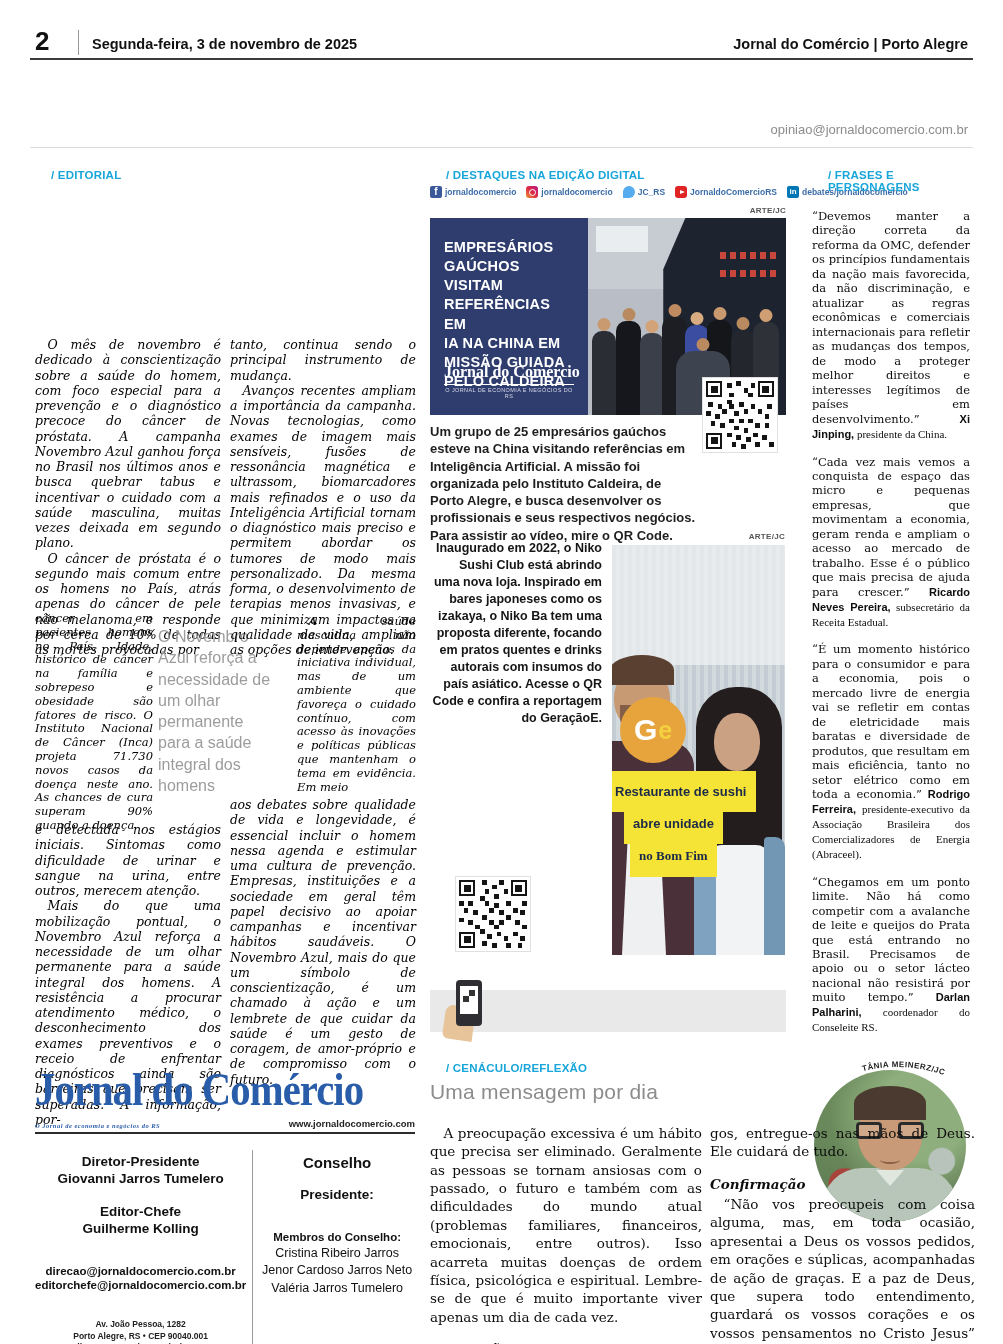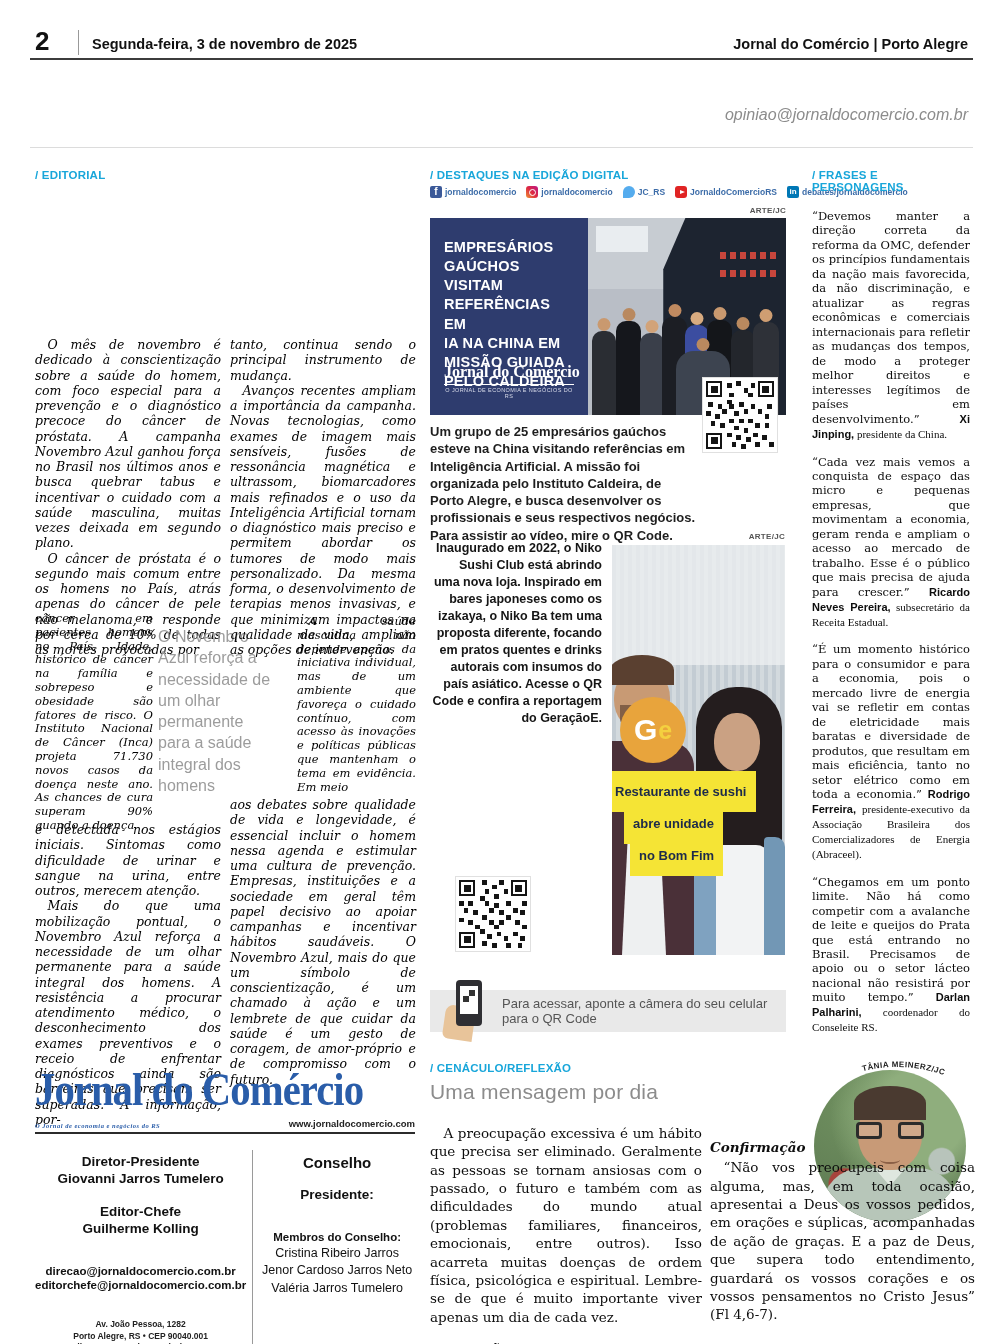--- a/index.html
+++ b/index.html
@@ -12,24 +12,24 @@
   .abs { position:absolute; }
   .prelines { white-space:pre-line; }
 
   
   .page-number { left:35px; top:26px; font-size:26px; font-weight:bold; }
   .pn-divider { left:78px; top:30px; height:25px; border-left:1px solid #999; }
   .header-date { left:92px; top:36px; font-size:14.5px; font-weight:bold; }
   .header-edition { right:35px; top:36px; font-size:14.5px; font-weight:bold; }
   .header-rule { left:30px; right:30px; top:58px; border-top:2px solid #3c3c3c; }
   .section-title { left:33px; top:64px; font-size:47px; font-weight:bold; color:#18a6da; letter-spacing:-1.5px; }
-  .section-email { right:35px; top:106px; font-size:16px; color:#8c8c8c;font-style:italic; }
+  .section-email { right:35px; top:122px; font-size:13px; color:#8c8c8c; }
   .subheader-rule { left:30px; right:30px; top:147px; border-top:1px solid #dcdcdc; }
 
-  .kicker { color:#18a6da; font-weight:bold; font-size:11.5px; letter-spacing:.2px; }
+  .kicker { color:#18a6da; font-weight:bold; font-size:11.5px; letter-spacing:.2px;margin-left:16px; }
 
   
   .editorial-kicker { left:35px; top:169px; }
   .editorial-headline {
     left:33px; top:187px; width:395px;
     font-family:"DejaVu Serif", serif; font-style:italic; font-weight:bold;
     font-size:34px; line-height:1.13; letter-spacing:-0.5px; color:#000;
   }
   .ed-body {
     font-family:"DejaVu Serif", serif; font-style:italic;
@@ -320,21 +320,21 @@
     <div style="position:absolute; left:96px; top:300px; width:62px; height:110px; background:#f2f3f4; border-radius:14px 14px 0 0;"></div>
     <div style="position:absolute; left:82px; top:292px; width:22px; height:118px; background:#7fa2c0; border-radius:10px 4px 0 0;"></div>
     <div style="position:absolute; left:152px; top:292px; width:21px; height:118px; background:#7297b5; border-radius:4px 10px 0 0;"></div>
 
     <div class="ge-badge">
       <span>G</span>
         <span class="ge-e">e</span>
     </div>
     <div class="p2-label" style="left:-6px; top:226px;">Restaurante de sushi</div>
     <div class="p2-label" style="left:12px; top:258px;">abre unidade</div>
-    <div class="p2-label" style="left:18px; top:290px;">no Bom Fim</div>
+    <div class="p2-label" style="left:18px; top:290px;font-family:Liberation Serif, serif;">no Bom Fim</div>
   </div>
 
   <div class="abs qr-box qr2">
     <svg class="qr-svg" viewBox="0 0 29 29" shape-rendering="crispEdges">
       <rect width="29" height="29" fill="#fff"></rect>
       <g fill="#141414">
         <rect x="0" y="0" width="7" height="7"></rect>
           <rect x="22" y="0" width="7" height="7"></rect>
           <rect x="0" y="22" width="7" height="7"></rect>
       </g>
@@ -390,21 +390,20 @@
     </svg>
   </div>
 
   <div class="abs qr-bar">
     <div class="phone-ico">
       <div class="phone-hand"></div>
       <div class="phone-body"></div>
       <div class="phone-screen"></div>
       <div class="phone-qr"></div>
     </div>
-    <div class="qr-bar-text">Para acessar, aponte a câmera do seu celular para o QR Code</div>
   </div>
 
   <div class="abs frases">
     <div class="kicker">/ FRASES E PERSONAGENS</div>
     <p class="quote"><span>“Devemos manter a direção correta da reforma da OMC, defender os princípios fundamentais da nação mais favorecida, da não discriminação, e atualizar as regras econômicas e comerciais internacionais para refletir as mudanças dos tempos, de modo a proteger melhor direitos e interesses legítimos de países em desenvolvimento.” </span><span class="attr-name">Xi Jinping,</span><span class="attr-role"> presidente da China.</span></p>
     <p class="quote"><span>“Cada vez mais vemos a conquista de espaço das micro e pequenas empresas, que movimentam a economia, geram renda e ampliam o acesso ao mercado de trabalho. Esse é o público que mais precisa de ajuda para crescer.” </span><span class="attr-name">Ricardo Neves Pereira,</span><span class="attr-role"> subsecretário da Receita Estadual.</span></p>
     <p class="quote"><span>“É um momento histórico para o consumidor e para a economia, pois o mercado livre de energia vai se refletir em contas de eletricidade mais baratas e diversidade de produtos, que resultam em mais eficiência, tanto no setor elétrico como em toda a economia.” </span><span class="attr-name">Rodrigo Ferreira,</span><span class="attr-role"> presidente-executivo da Associação Brasileira dos Comercializadores de Energia (Abraceel).</span></p>
     <p class="quote"><span>“Chegamos em um ponto limite. Não há como competir com a avalanche de leite e queijos do Prata que está entrando no Brasil. Precisamos de apoio ou o setor lácteo nacional não resistirá por muito tempo.” </span><span class="attr-name">Darlan Palharini,</span><span class="attr-role"> coordenador do Conseleite RS.</span></p>
 
     <div class="frases-photo-wrap">
@@ -465,18 +464,19 @@
   </div>
 
   <div class="abs kicker cen-kicker">/ CENÁCULO/REFLEXÃO</div>
   <div class="abs cen-title">Uma mensagem por dia</div>
   <div class="abs cen-col cen-col1">
     <p> A preocupação excessiva é um hábito que precisa ser eliminado. Geralmente as pessoas se tornam ansiosas com o passado, o futuro e também com as dificuldades do mundo atual (problemas familiares, financeiros, emocionais, entre outros). Isso acarreta muitas doenças de ordem física, psicológica e espiritual. Lembre-se de que é muito importante viver apenas um dia de cada vez.</p>
     <p class="cen-h">Meditação</p>
 
   </div>
   <div class="abs cen-col cen-col2">
+    <p>gos, entregue-os nas mãos de Deus. Ele cuidará de tudo.</p>
     <p class="cen-h">Confirmação</p>
     <p> “Não vos preocupeis com coisa alguma, mas, em toda ocasião, apresentai a Deus os vossos pedidos, em orações e súplicas, acompanhadas de ação de graças. E a paz de Deus, que supera todo entendimento, guardará os vossos corações e os vossos pensamentos no Cristo Jesus” (Fl 4,6-7).</p>
 
   </div>
 
 </div>
 
 </body></html>

